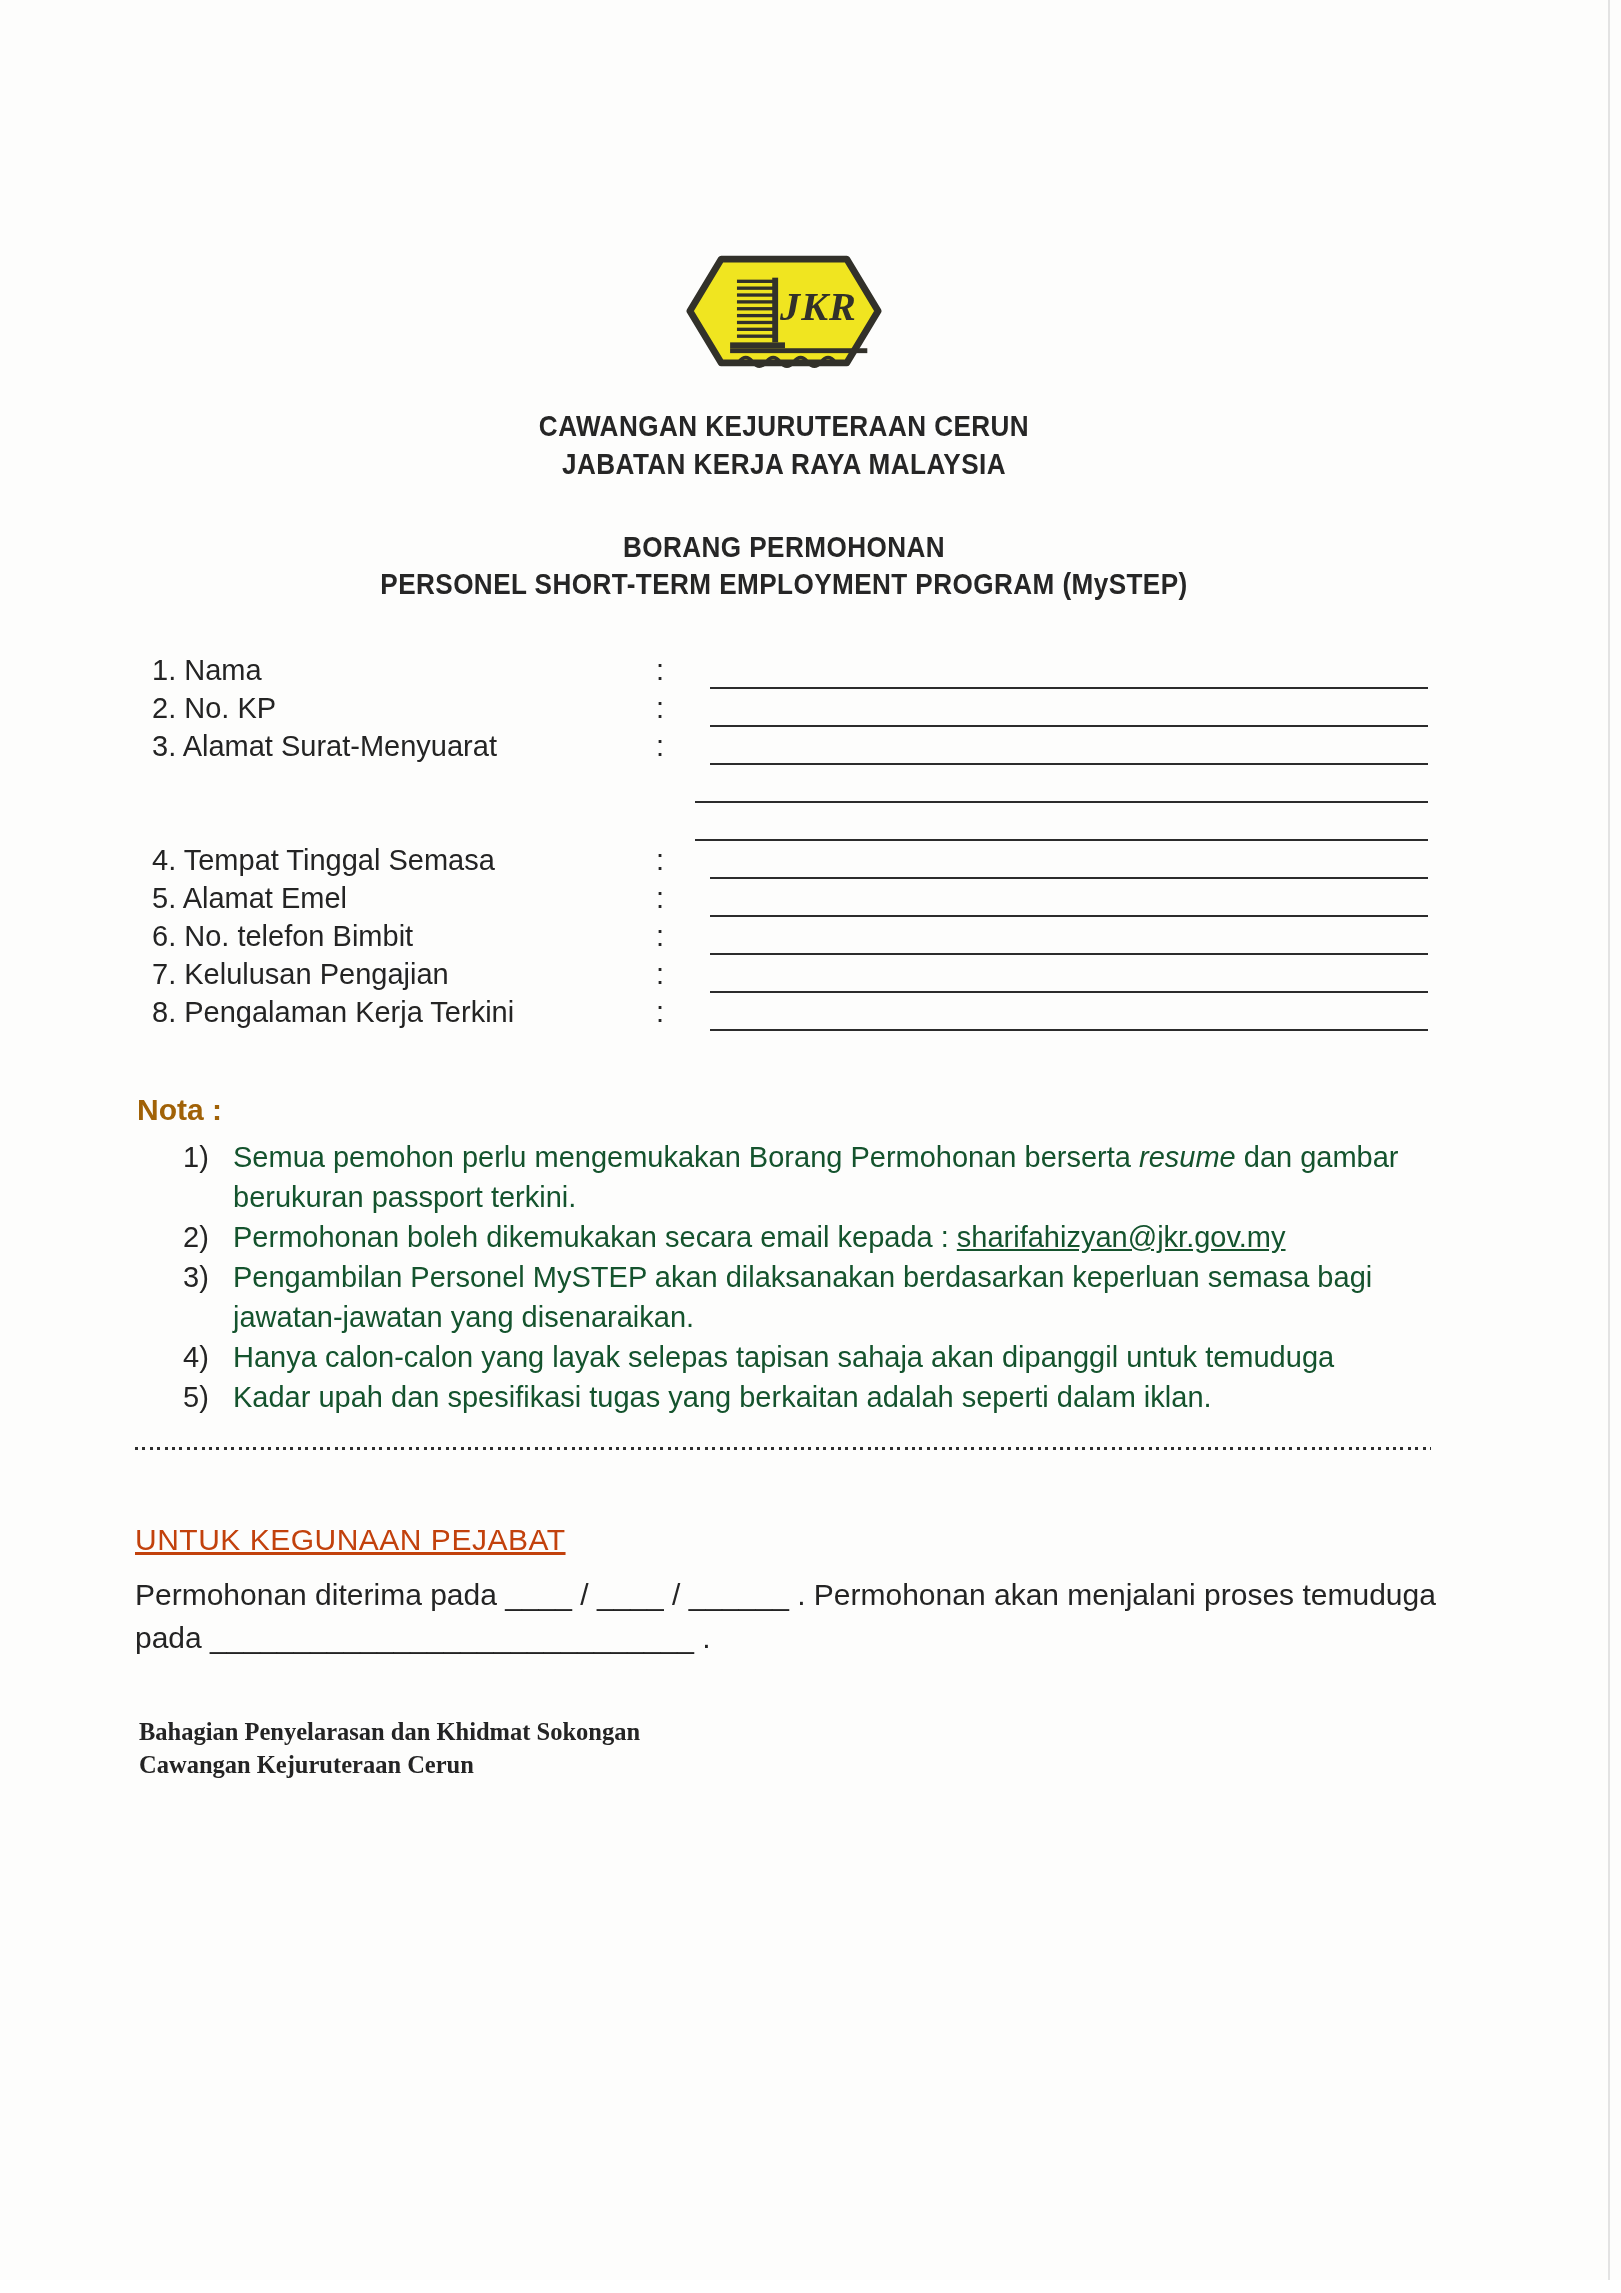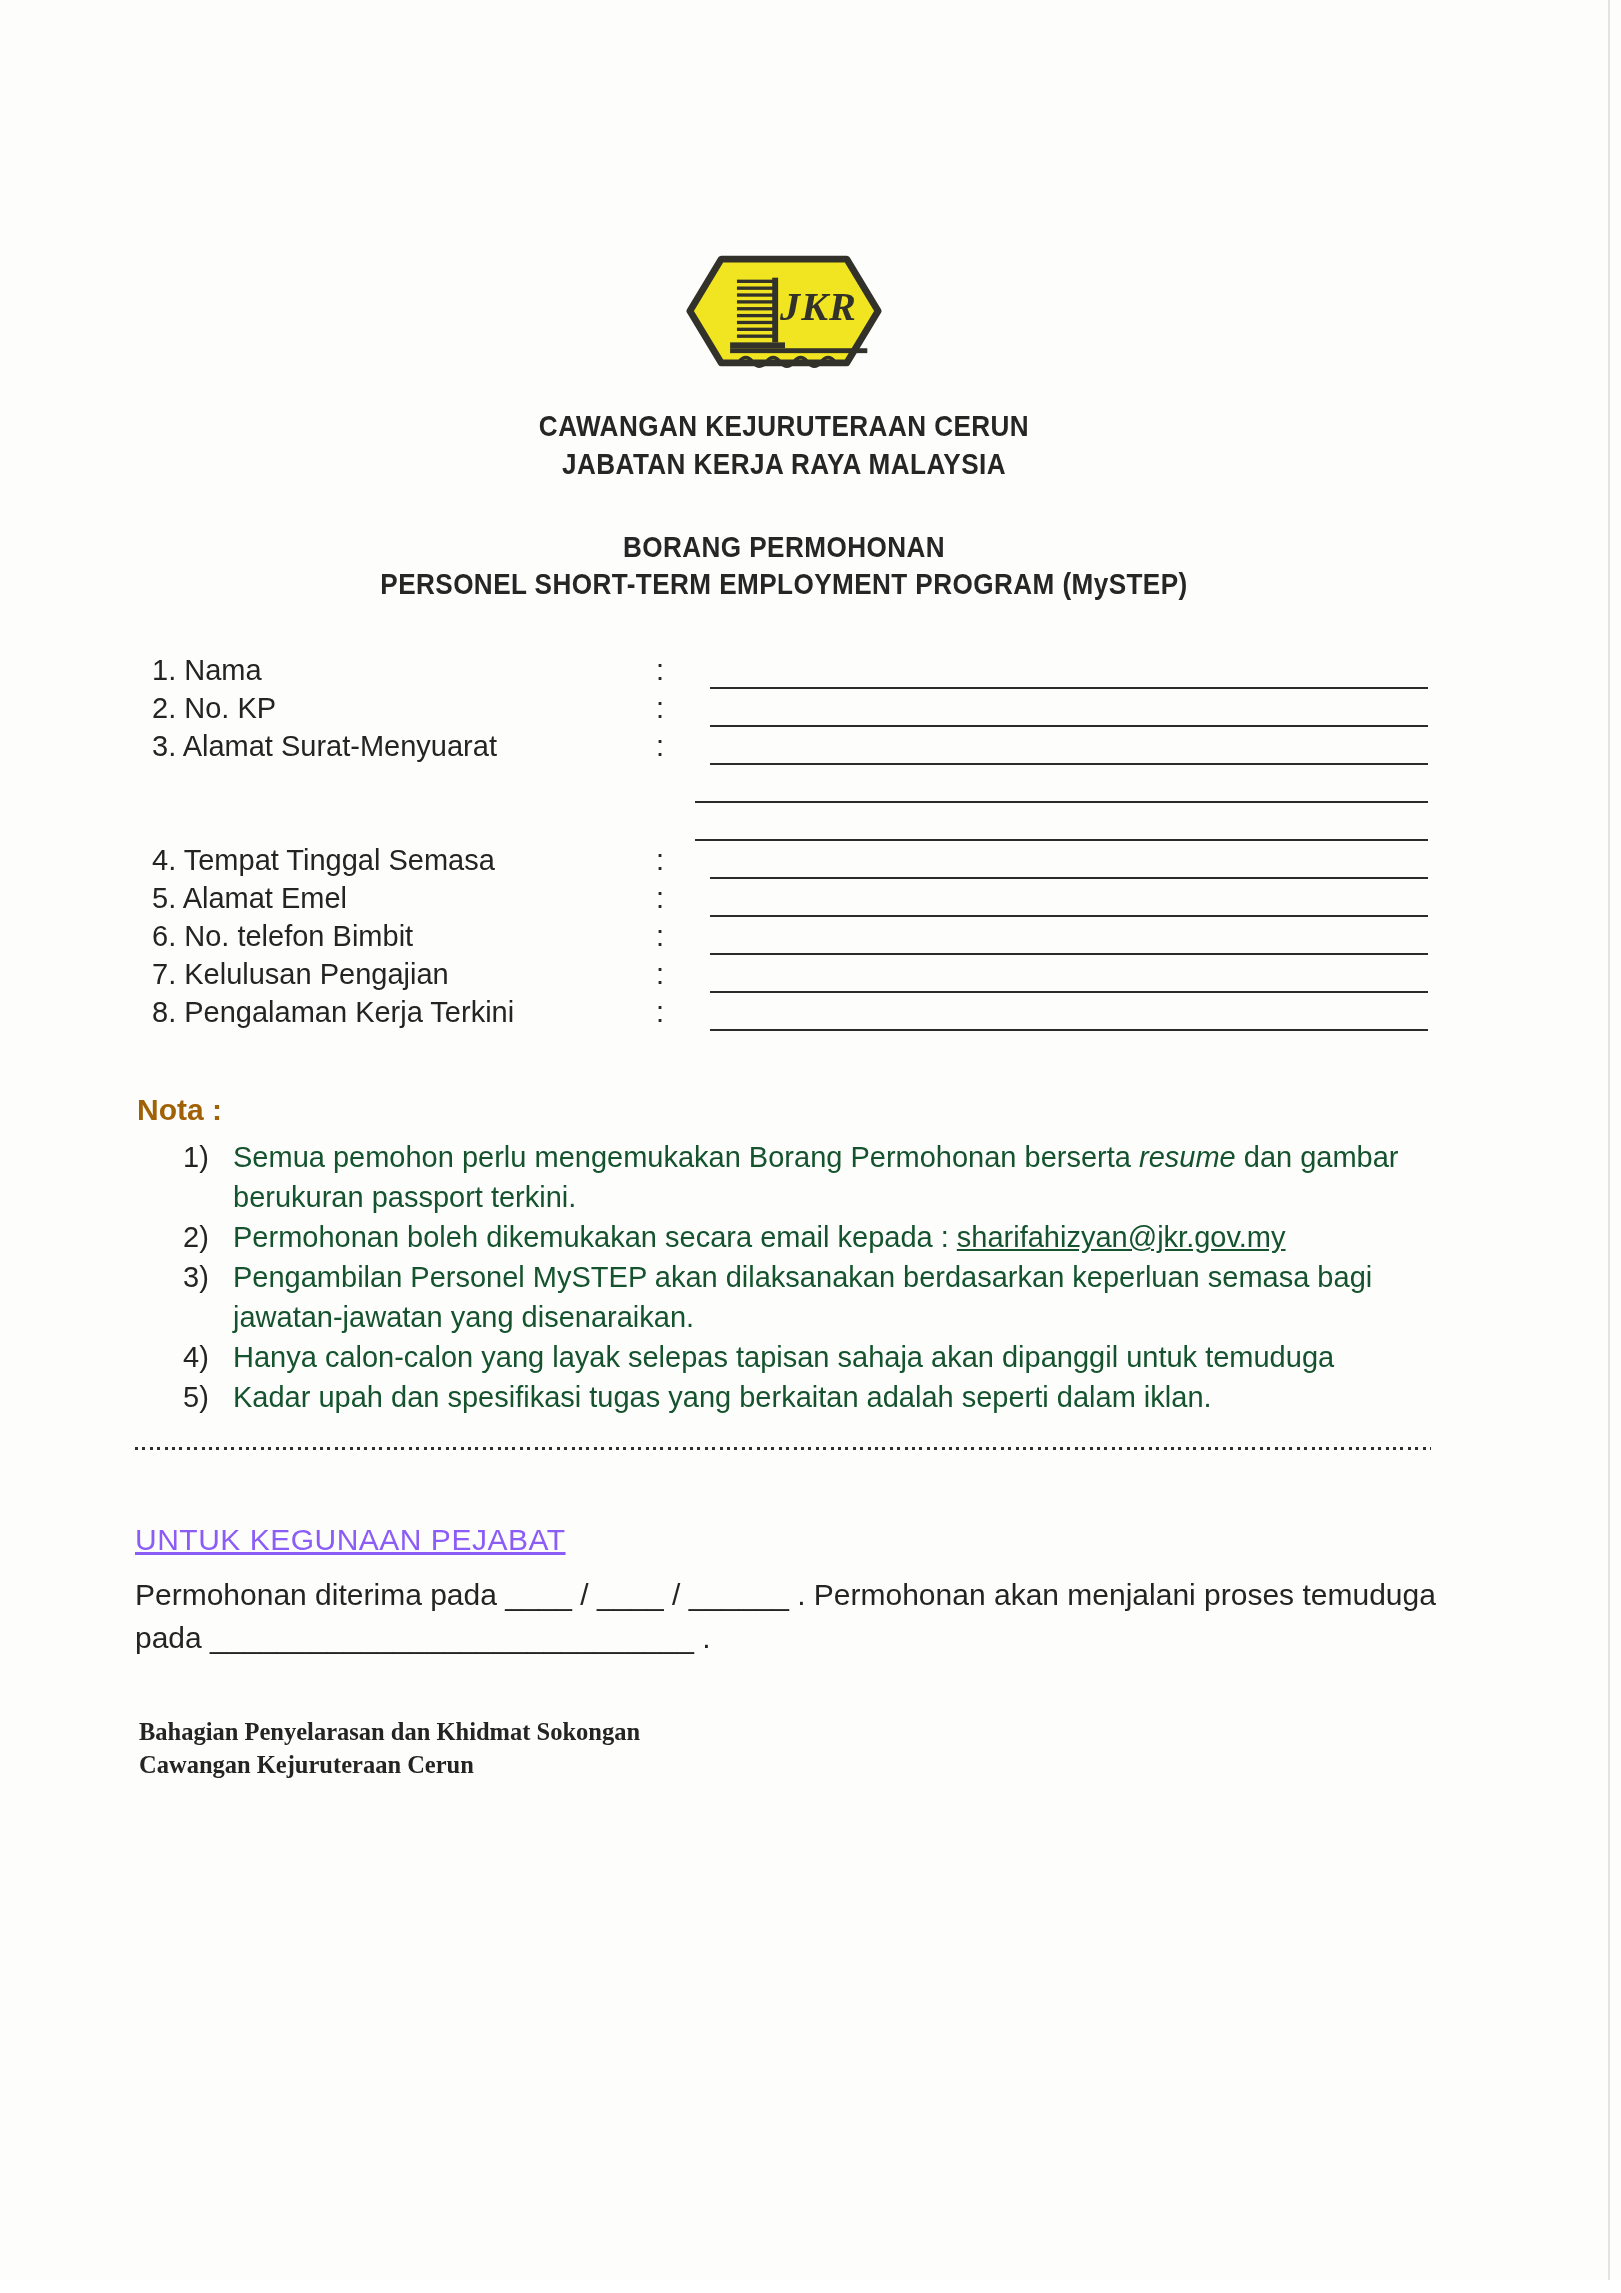--- a/index.html
+++ b/index.html
@@ -43,21 +43,21 @@
   .it { font-style: italic; }
   .u  { text-decoration: underline; margin-top: 47px; }
 
   .dotted {
     position: absolute; top: 1447px; left: 135px; width: 1296px; height: 2.9px;
     background: repeating-linear-gradient(to right, #2e2e2e 0 2.9px, transparent 2.9px 7.4px);
   }
 
   
   .office { position: absolute; top: 1521px; left: 135px; width: 1431px; }
-  .office-h { font-size: 30px; line-height: 38px; text-decoration: underline; letter-spacing: 0.5px; color: #8b5cf6; white-space: nowrap; }
+  .office-h { font-size: 30px; line-height: 38px; text-decoration: underline; letter-spacing: 0.5px; color: #c2410c; white-space: nowrap; }
   .office-p { font-size: 30px; line-height: 43px; color: #242424; white-space: nowrap; }
   .office-p.first { margin-top: 13.7px; }
 
   
   .footer { position: absolute; top: 1715px; left: 139px; font-size: 24.5px; font-weight: bold; line-height: 33px; color: #242424; font-family: Liberation Serif, serif; }
 </style>
 </head>
 <body>
 
 <div class="page">

